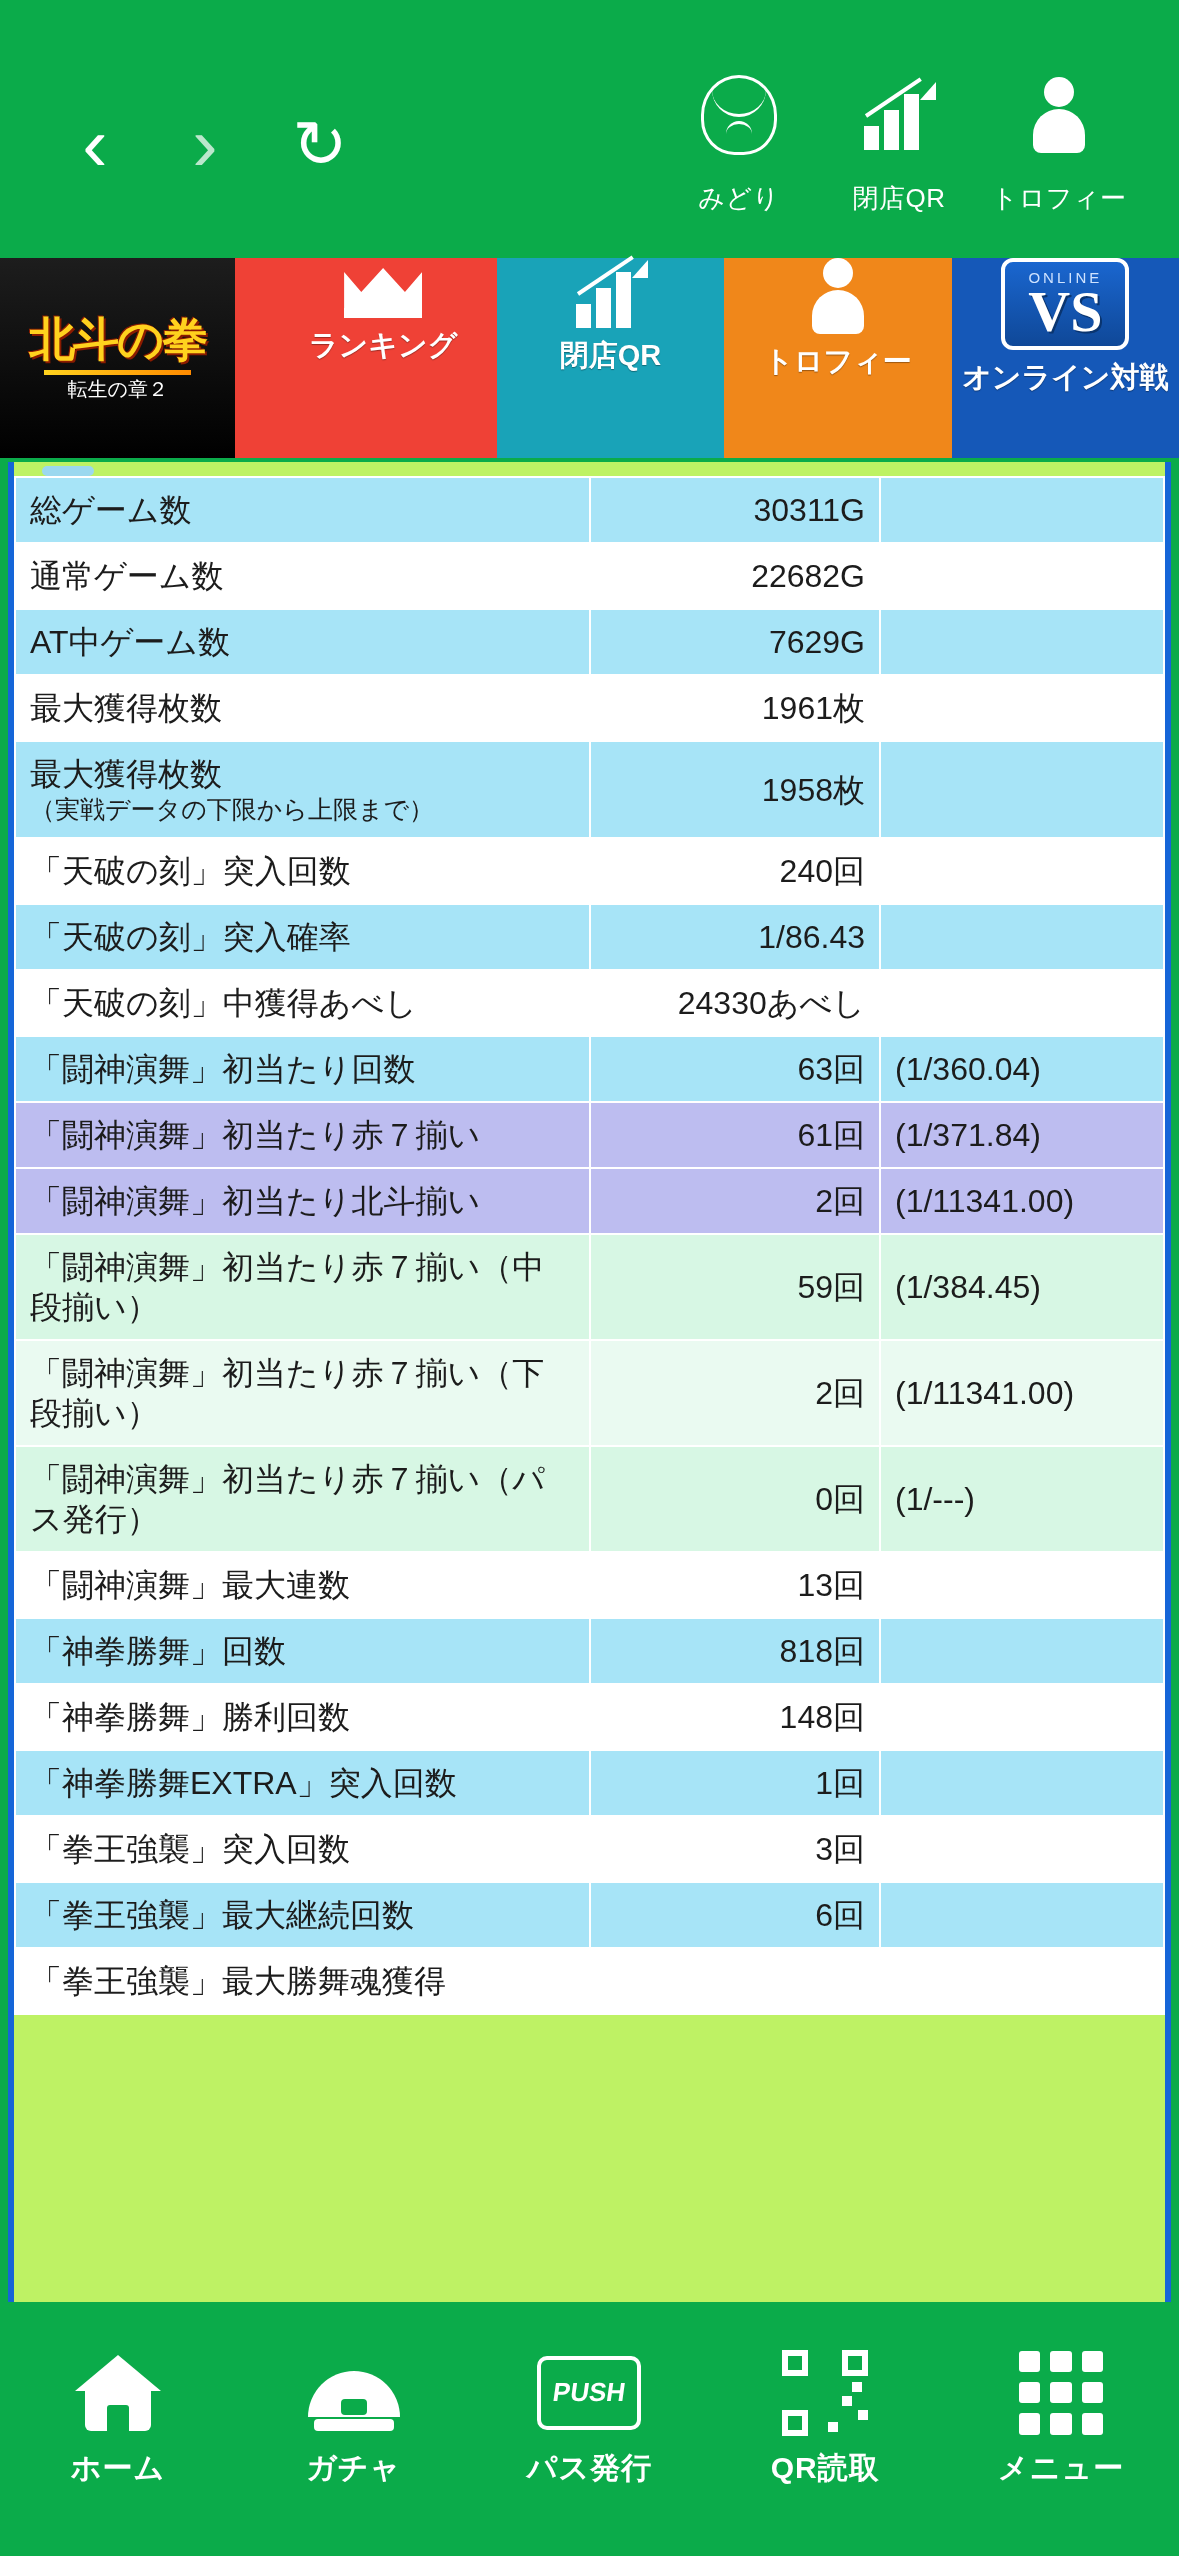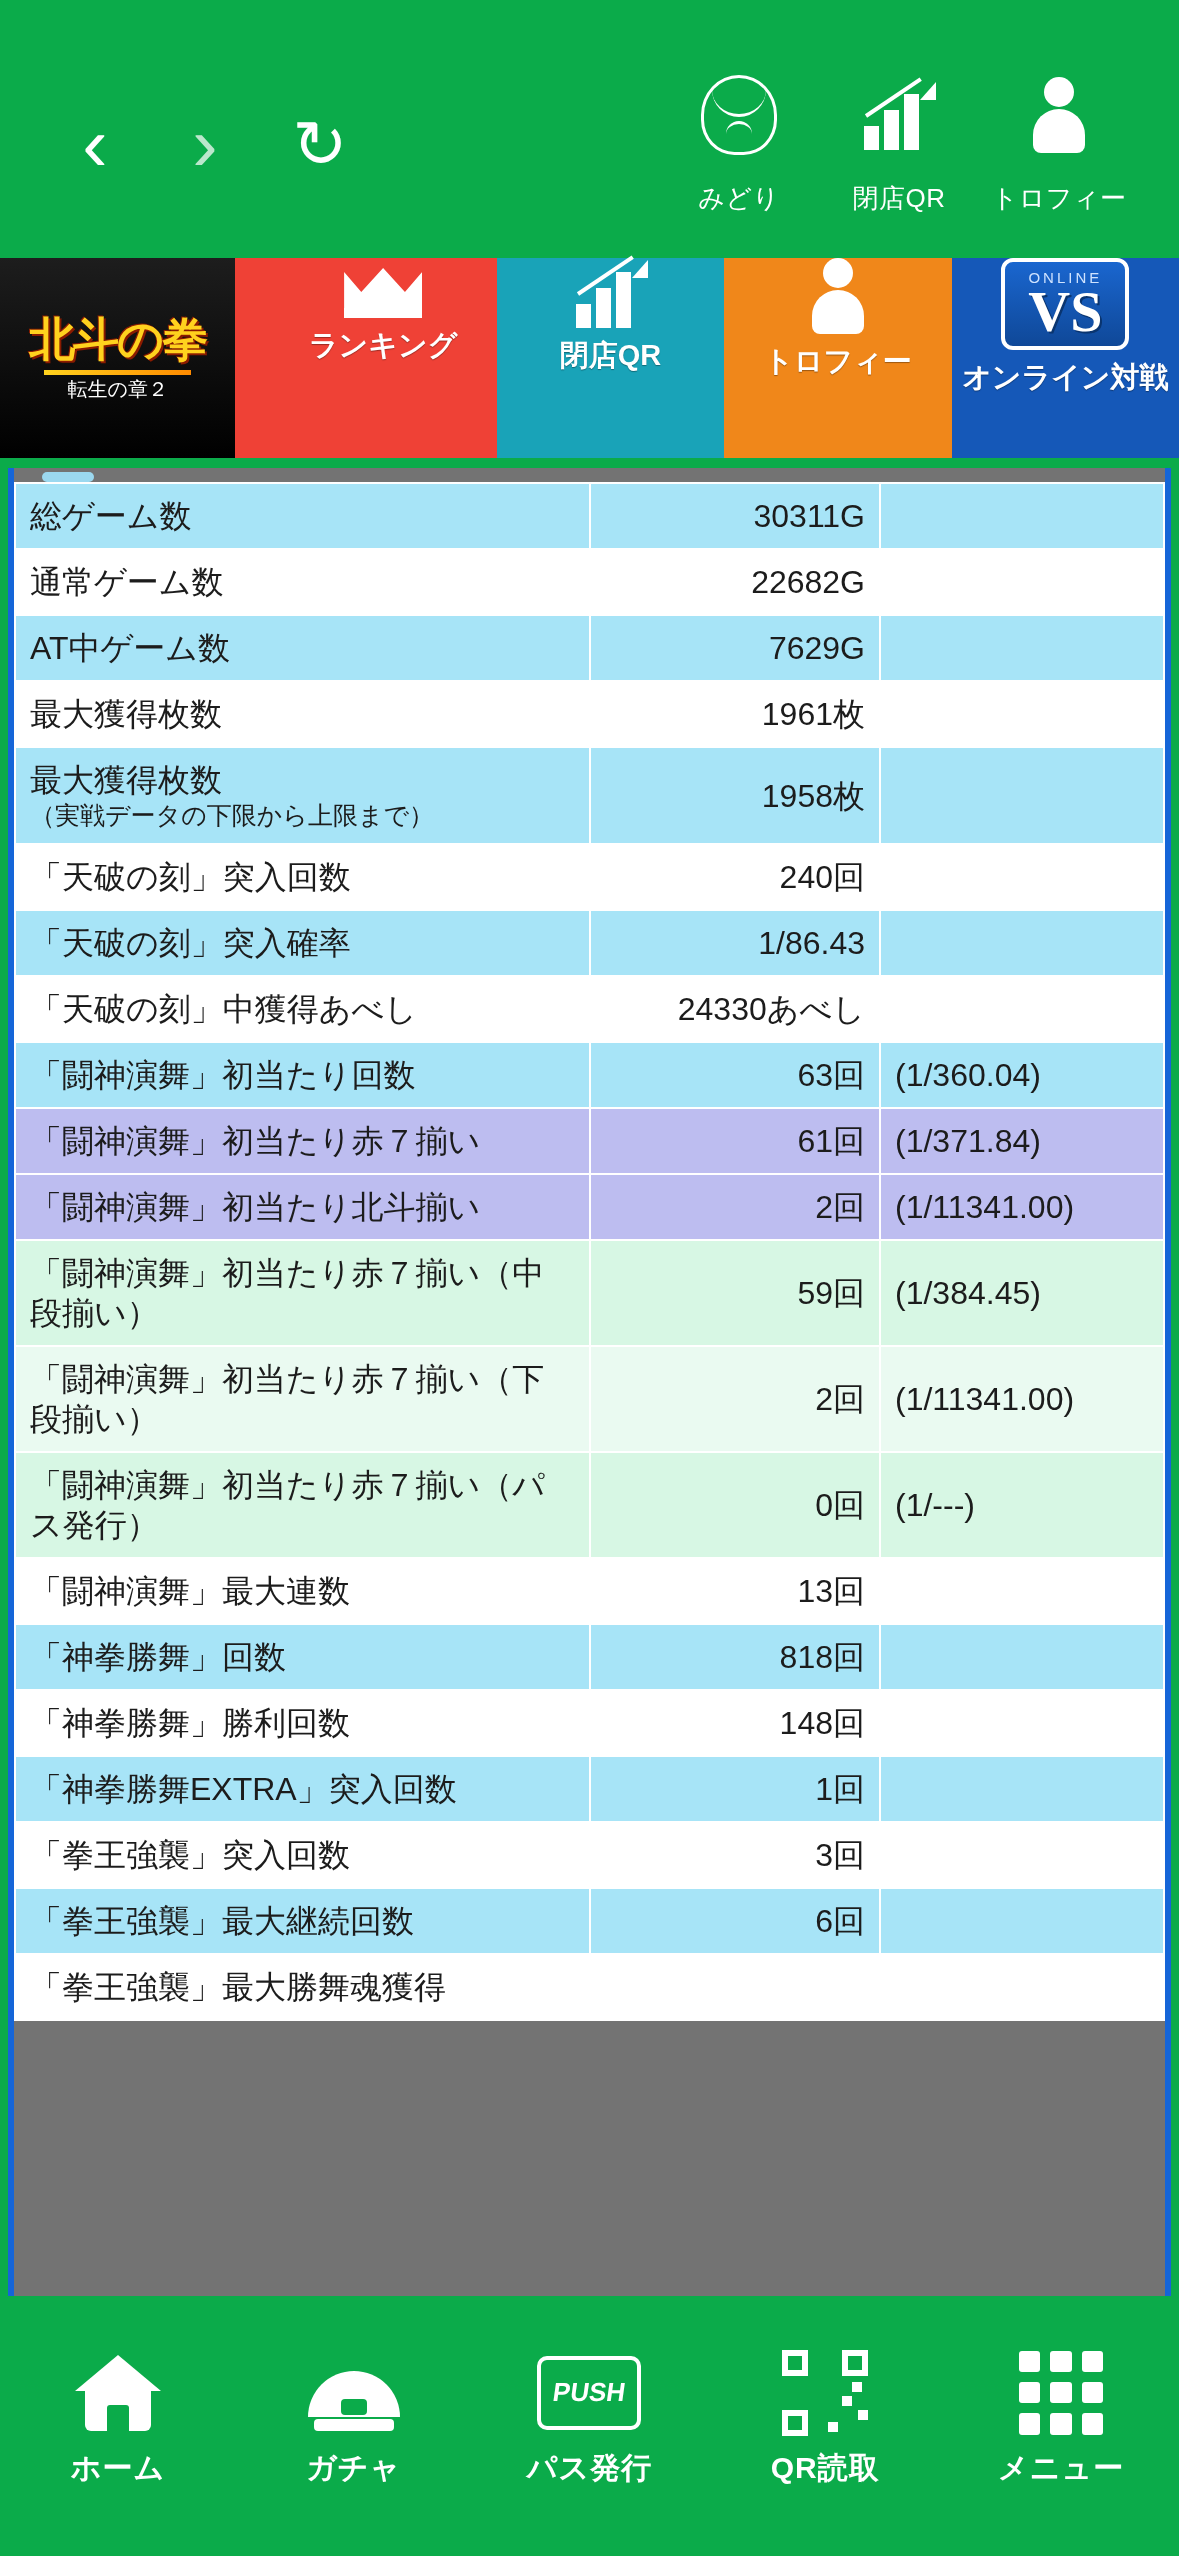--- a/index.html
+++ b/index.html
@@ -207,22 +207,22 @@
     font-family: "Liberation Serif", serif;
     font-weight: bold; font-size: 58px; color:#ffffff;
     line-height: .9;
     text-shadow: 2px 2px 0 #0a3570;
   }
   .vs-badge .vs-top { font-size: 15px; letter-spacing: 3px; color:#cfe3ff; }
 
   
   .content {
     flex: 1 1 auto;
-    background: #737373;
-    margin: 10px 8px;
+    background: #bef264;
+    margin: 4px 8px;
     border-left: 6px solid #1565d8;
     border-right: 6px solid #1565d8;
     overflow: hidden;
     position: relative;
   }
   .scroll-nub {
     position: absolute; left: 28px; top: 4px;
     width: 52px; height: 10px; background: #9bd8ef; border-radius: 5px;
   }
   table.stats {

